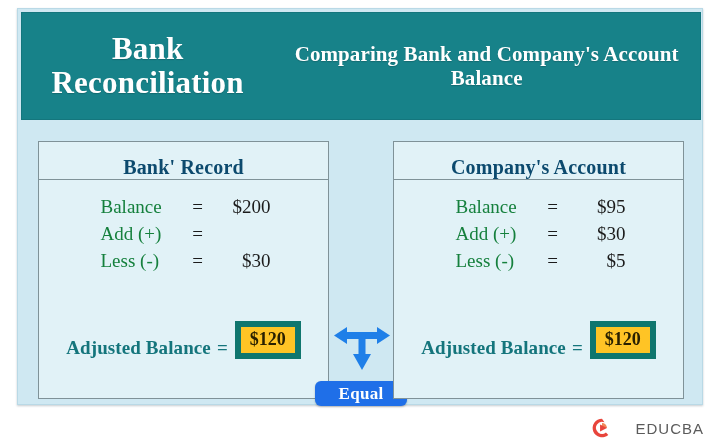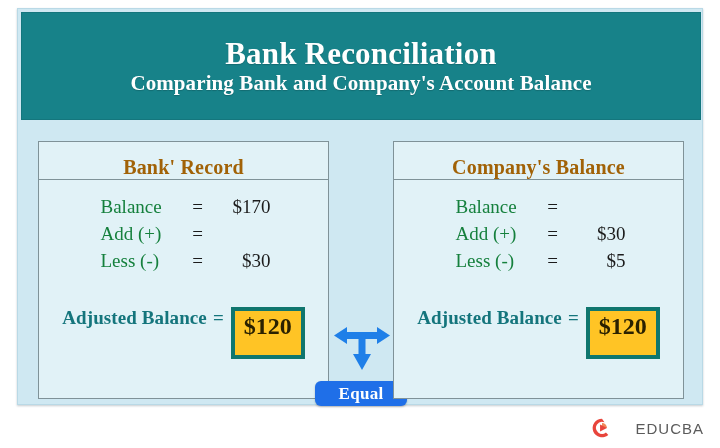--- a/index.html
+++ b/index.html
@@ -38,21 +38,21 @@
   .header-band {
     position: absolute;
     left: 3px;
     top: 3px;
     width: 680px;
     height: 108px;
     background: #178289;
     box-sizing: border-box;
     border: 1px solid #14767d;
     display: flex;
-    flex-direction: column;
+    flex-direction: row;
     align-items: center;
     justify-content: center;
   }
   .header-title {
     color: #ffffff;
     font-size: 31px;
     font-weight: bold;
     letter-spacing: 0.2px;
     line-height: 1.1;
     text-align: center;
@@ -93,21 +93,21 @@
   .panel-header {
     height: 38px;
     box-sizing: border-box;
     border-bottom: 1px solid #7f9298;
     display: flex;
     align-items: center;
     justify-content: center;
     background: #e1f2f7;
   }
   .panel-title {
-    color: #a16207;
+    color: #0c4a6e;
     font-size: 20px;
     font-weight: bold;
     letter-spacing: 0.2px;
     margin-top: 14px;
   }
 
   .panel-body {
     position: relative;
     height: 219px;
     padding-top: 16px;
@@ -148,42 +148,42 @@
     box-sizing: border-box;
   }
 
   
   .adjusted {
     position: absolute;
     left: 0;
     right: 0;
     bottom: 40px;
     display: flex;
-    align-items: flex-start;
+    align-items: flex-end;
     justify-content: center;
   }
   .adjusted-label {
     color: #14757c;
     font-size: 19px;
     font-weight: bold;
     letter-spacing: 0.1px;
   }
   .adjusted-eq {
     color: #14757c;
     font-size: 19px;
     font-weight: bold;
     margin: 0 7px 0 6px;
   }
   .adjusted-value {
     background: #ffc425;
-    border: 4px solid #0f766e;
+    border: 6px solid #0f766e;
     color: #2a2100;
-    font-size: 24px;
-    font-weight: bold;
-    padding: 2px 9px 14px 9px;
+    font-size: 18px;
+    font-weight: bold;
+    padding: 2px 9px 3px 9px;
     line-height: 1.15;
   }
 
   
   .center-col {
     position: absolute;
     left: 308px;
     top: 21px;
     width: 64px;
     height: 258px;
@@ -250,21 +250,21 @@
       <div class="panel left">
         <div class="panel-header">
           <span class="panel-title">Bank' Record</span>
         </div>
         <div class="panel-body">
           <div class="rows">
 
             <div class="row">
               <span class="row-label">Balance</span>
               <span class="row-eq">=</span>
-              <span class="row-value">$170</span>
+              <span class="row-value">$200</span>
             </div>
 
             <div class="row">
               <span class="row-label">Add (+)</span>
               <span class="row-eq">=</span>
             </div>
 
             <div class="row">
               <span class="row-label">Less (-)</span>
               <span class="row-eq">=</span>
@@ -297,28 +297,29 @@
           </g>
         </svg>
 
         <div class="equal-badge">
           <span class="equal-text">Equal</span>
         </div>
       </div>
 
       <div class="panel right">
         <div class="panel-header">
-          <span class="panel-title">Company's Balance</span>
+          <span class="panel-title">Company's Account</span>
         </div>
         <div class="panel-body">
           <div class="rows">
 
             <div class="row">
               <span class="row-label">Balance</span>
               <span class="row-eq">=</span>
+              <span class="row-value">$95</span>
             </div>
 
             <div class="row">
               <span class="row-label">Add (+)</span>
               <span class="row-eq">=</span>
               <span class="row-value">$30</span>
             </div>
 
             <div class="row">
               <span class="row-label">Less (-)</span>

